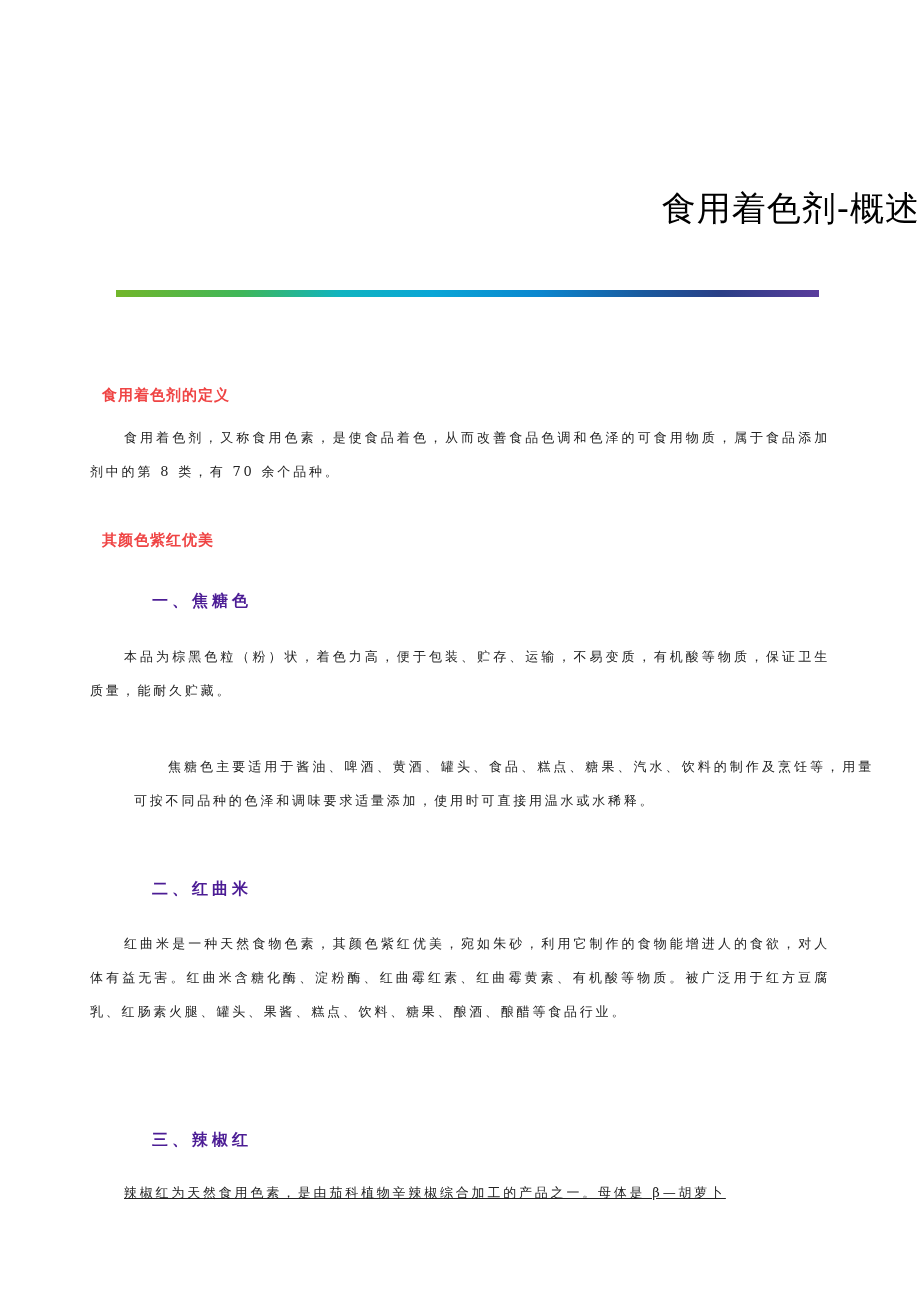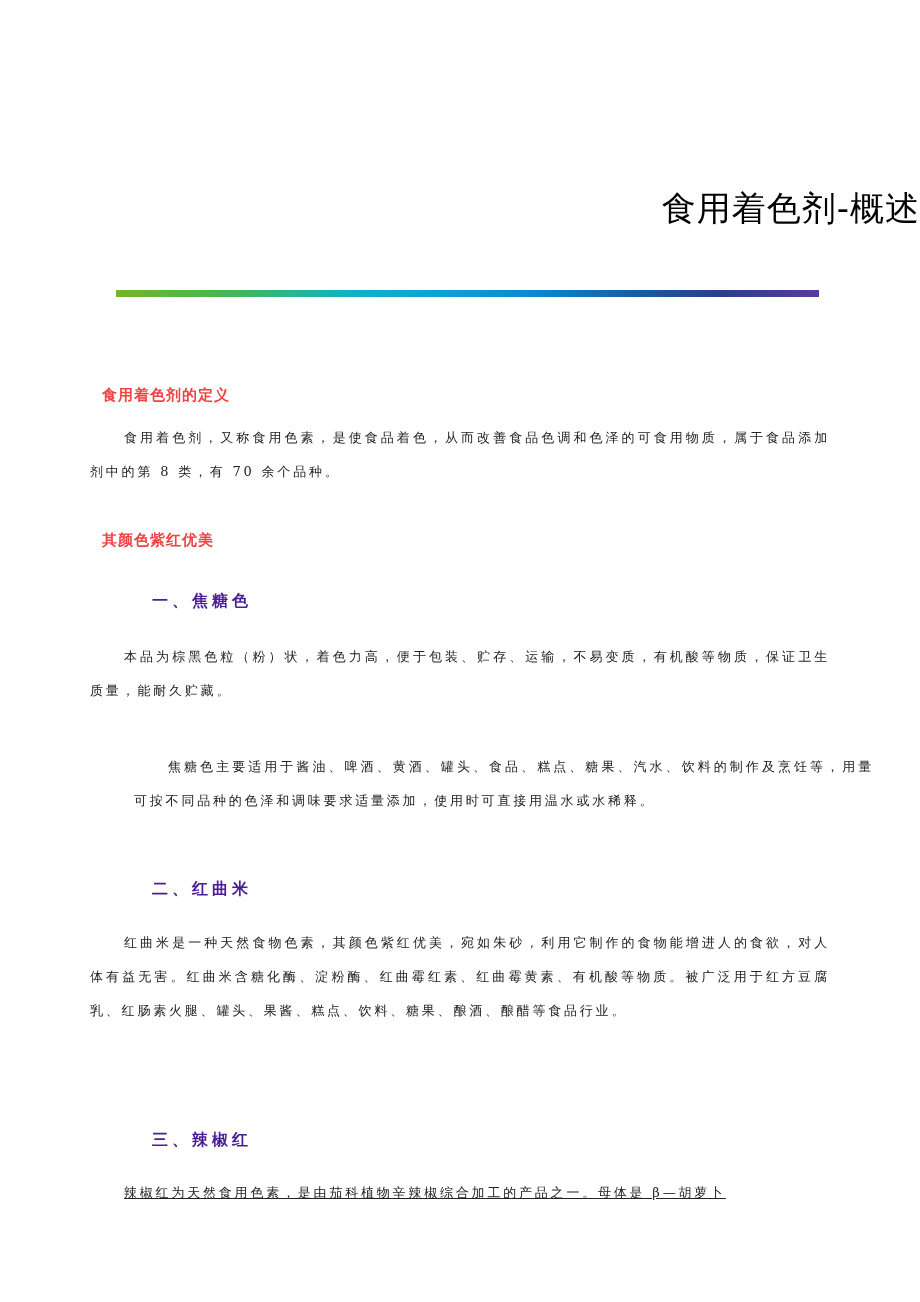--- a/index.html
+++ b/index.html
@@ -79,16 +79,16 @@
 <h2 class="section-heading" style="top:372px;">食用着色剂的定义</h2>
 <p class="para" style="top:421px;">食用着色剂，又称食用色素，是使食品着色，从而改善食品色调和色泽的可食用物质，属于食品添加剂中的第 8 类，有 70 余个品种。</p>
 
 <h2 class="section-heading" style="top:517px;">其颜色紫红优美</h2>
 
 <h3 class="sub-heading" style="top:573px;">一、焦糖色</h3>
 <p class="para" style="top:640px;">本品为棕黑色粒（粉）状，着色力高，便于包装、贮存、运输，不易变质，有机酸等物质，保证卫生质量，能耐久贮藏。</p>
 <p class="para" style="top:750px;margin-left:44px;">焦糖色主要适用于酱油、啤酒、黄酒、罐头、食品、糕点、糖果、汽水、饮料的制作及烹饪等，用量可按不同品种的色泽和调味要求适量添加，使用时可直接用温水或水稀释。</p>
 
 <h3 class="sub-heading" style="top:861px;">二、红曲米</h3>
-<p class="para" style="top:927px;font-family:Liberation Mono, monospace;">红曲米是一种天然食物色素，其颜色紫红优美，宛如朱砂，利用它制作的食物能增进人的食欲，对人体有益无害。红曲米含糖化酶、淀粉酶、红曲霉红素、红曲霉黄素、有机酸等物质。被广泛用于红方豆腐乳、红肠素火腿、罐头、果酱、糕点、饮料、糖果、酿酒、酿醋等食品行业。</p>
+<p class="para" style="top:927px;">红曲米是一种天然食物色素，其颜色紫红优美，宛如朱砂，利用它制作的食物能增进人的食欲，对人体有益无害。红曲米含糖化酶、淀粉酶、红曲霉红素、红曲霉黄素、有机酸等物质。被广泛用于红方豆腐乳、红肠素火腿、罐头、果酱、糕点、饮料、糖果、酿酒、酿醋等食品行业。</p>
 
 <h3 class="sub-heading" style="top:1112px;text-align:center;">三、辣椒红</h3>
 <p class="para" style="top:1176px;text-decoration:underline;">辣椒红为天然食用色素，是由茄科植物辛辣椒综合加工的产品之一。母体是 β—胡萝卜</p>
 
 </body></html>

